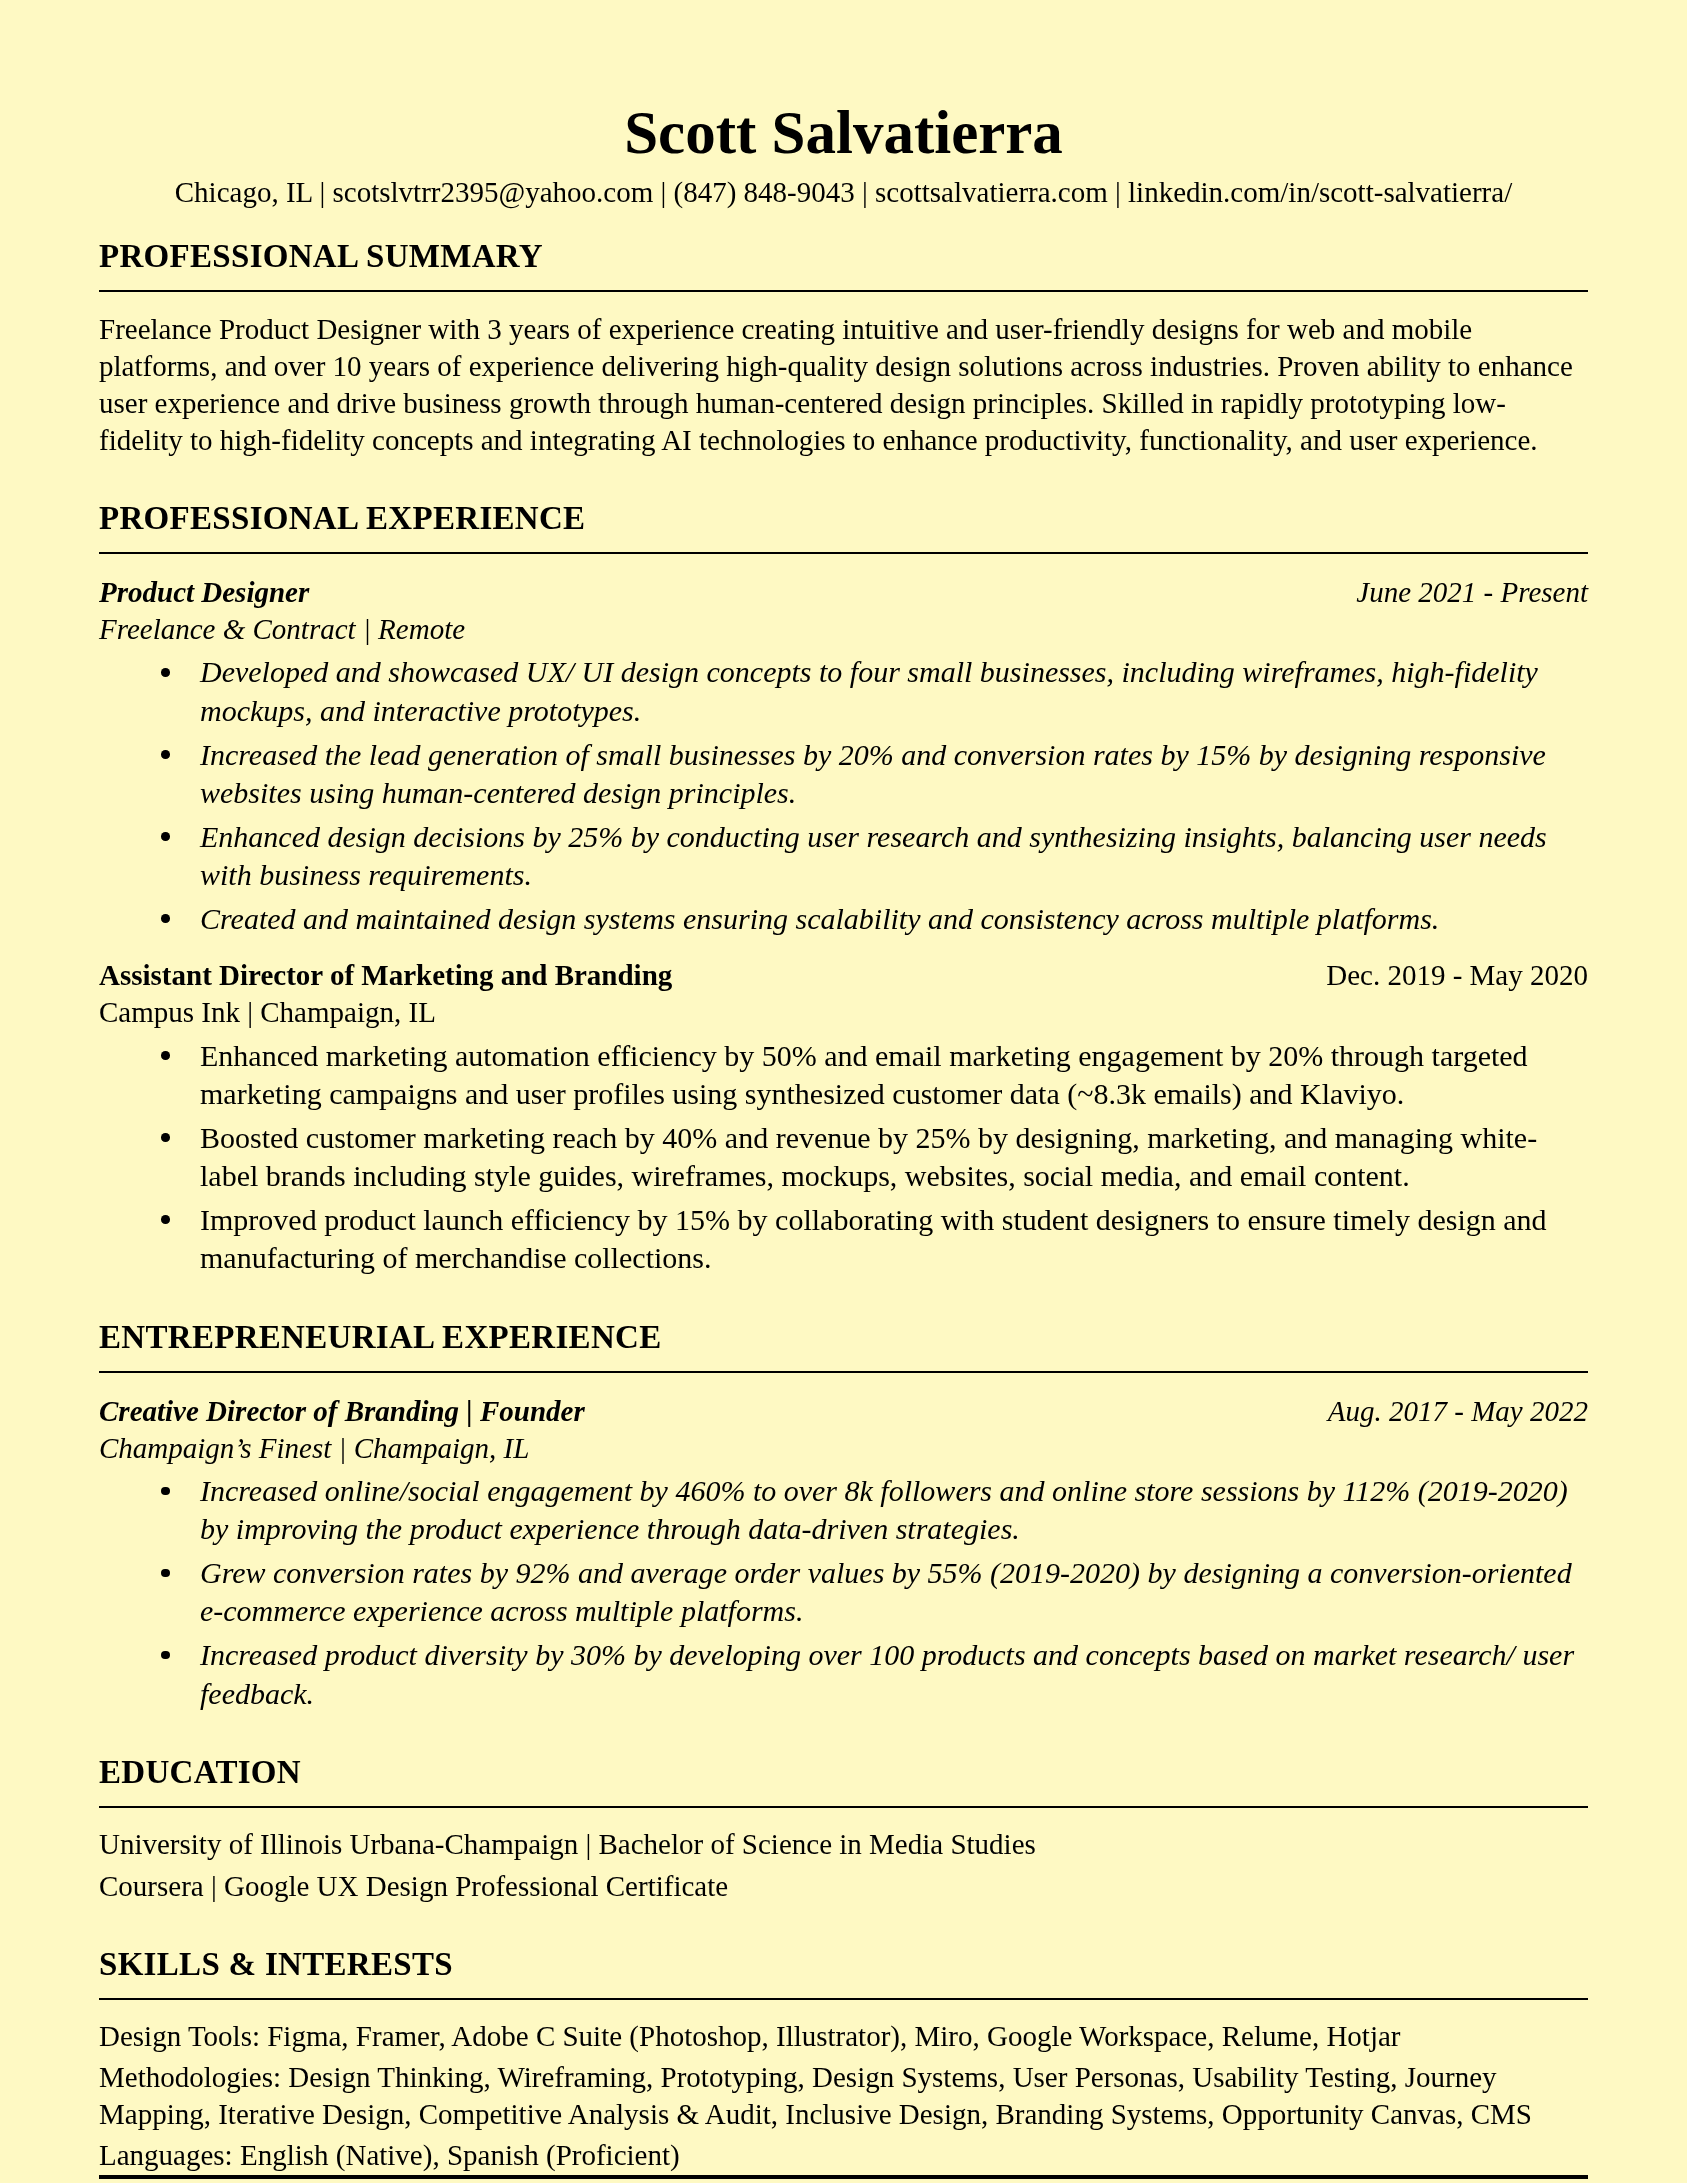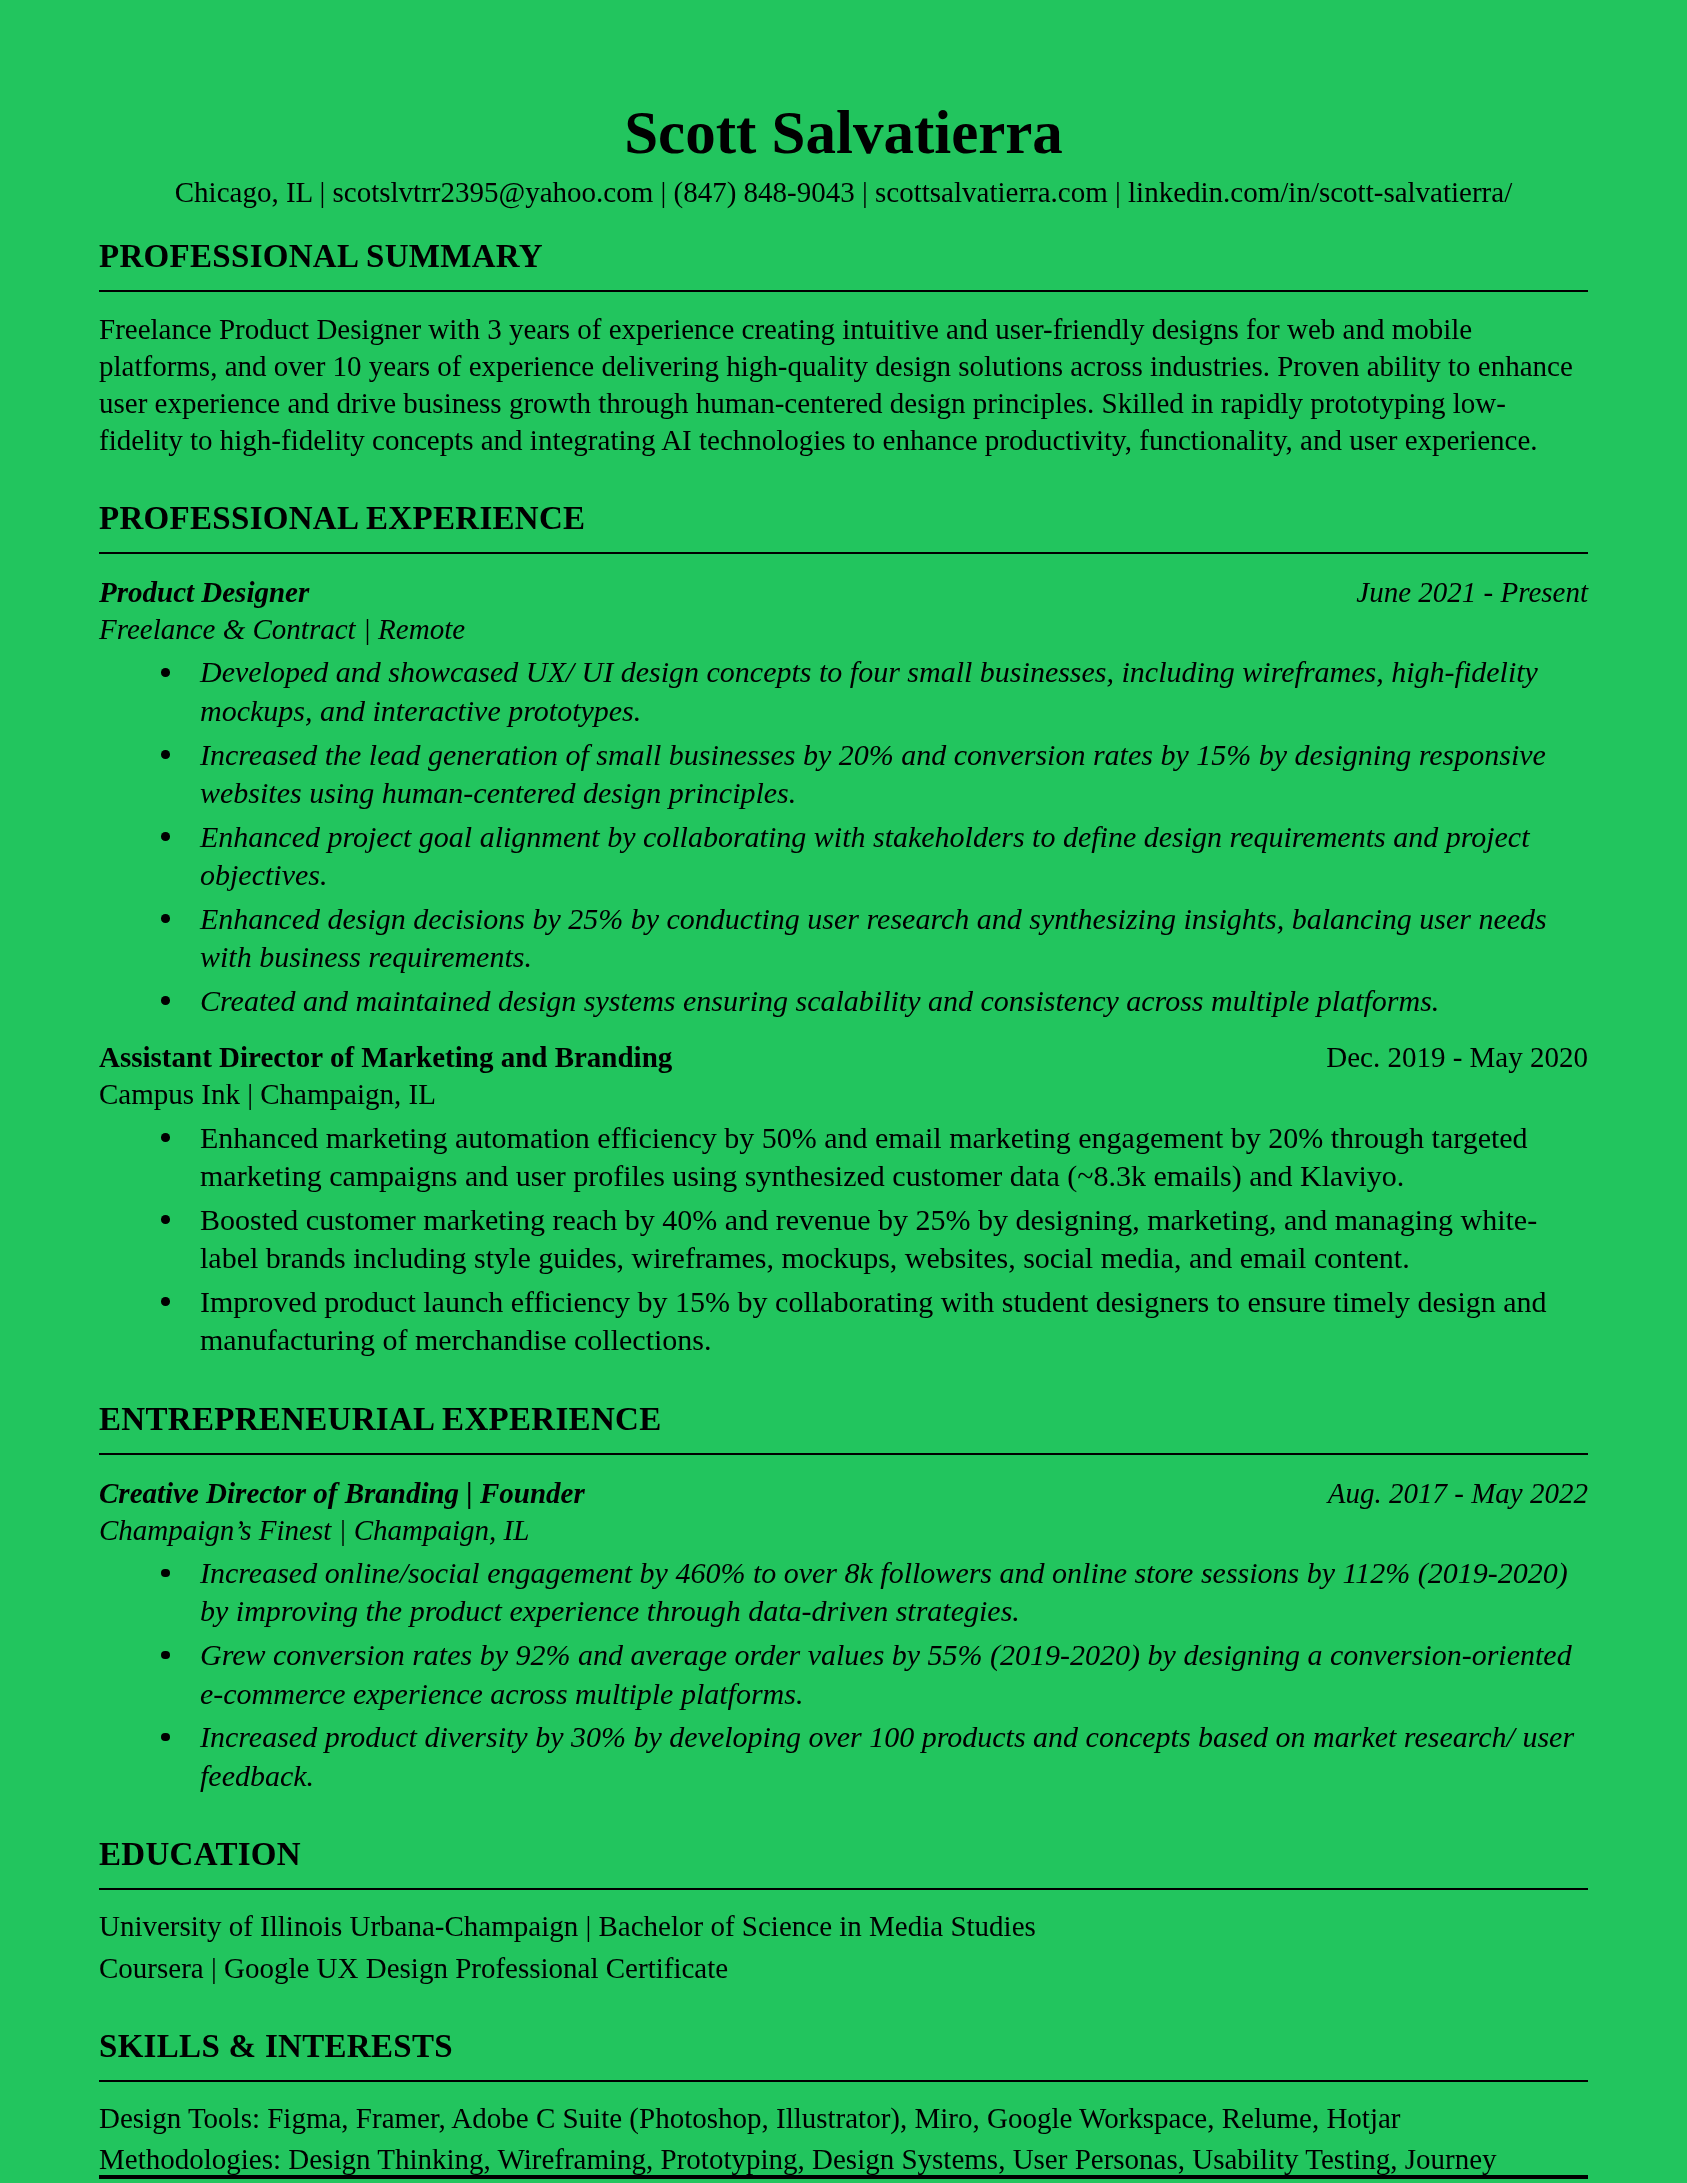--- a/index.html
+++ b/index.html
@@ -1,21 +1,21 @@
 <!DOCTYPE html>
 <html style="font-size:10.6px"><head>
 <meta charset="utf-8">
 <style>
   html, body { margin: 0; padding: 0; background: #e8e8e8; }
   .page {
     position: relative;
     width: 1687px;
     height: 2183px;
     margin: 0 auto;
-    background: #22c55e;
+    background: #fef9c3;
     box-sizing: border-box;
     padding: 99px 99px 0 99px;
     font-family: "Liberation Serif", "DejaVu Serif", serif;
     color: #000000;
     overflow: hidden;
   }
   h1.name {
     margin: 0;
     font-size: 61px;
     line-height: 1.12;
@@ -113,21 +113,20 @@
 
     <div class="job tight">
       <div class="jobrow">
         <span class="jt">Product Designer</span>
         <span class="jd">June 2021 - Present</span>
       </div>
       <div class="jsub">Freelance &amp; Contract | Remote</div>
       <ul class="bullets">
         <li>Developed and showcased UX/ UI design concepts to four small businesses, including wireframes, high-fidelity mockups, and interactive prototypes.</li>
         <li>Increased the lead generation of small businesses by 20% and conversion rates by 15% by designing responsive websites using human-centered design principles.</li>
-        <li>Enhanced project goal alignment by collaborating with stakeholders to define design requirements and project objectives.</li>
         <li>Enhanced design decisions by 25% by conducting user research and synthesizing insights, balancing user needs with business requirements.</li>
         <li>Created and maintained design systems ensuring scalability and consistency across multiple platforms.</li>
       </ul>
     </div>
 
     <div class="job">
       <div class="jobrow">
         <span class="jt">Assistant Director of Marketing and Branding</span>
         <span class="jd">Dec. 2019 - May 2020</span>
       </div>

